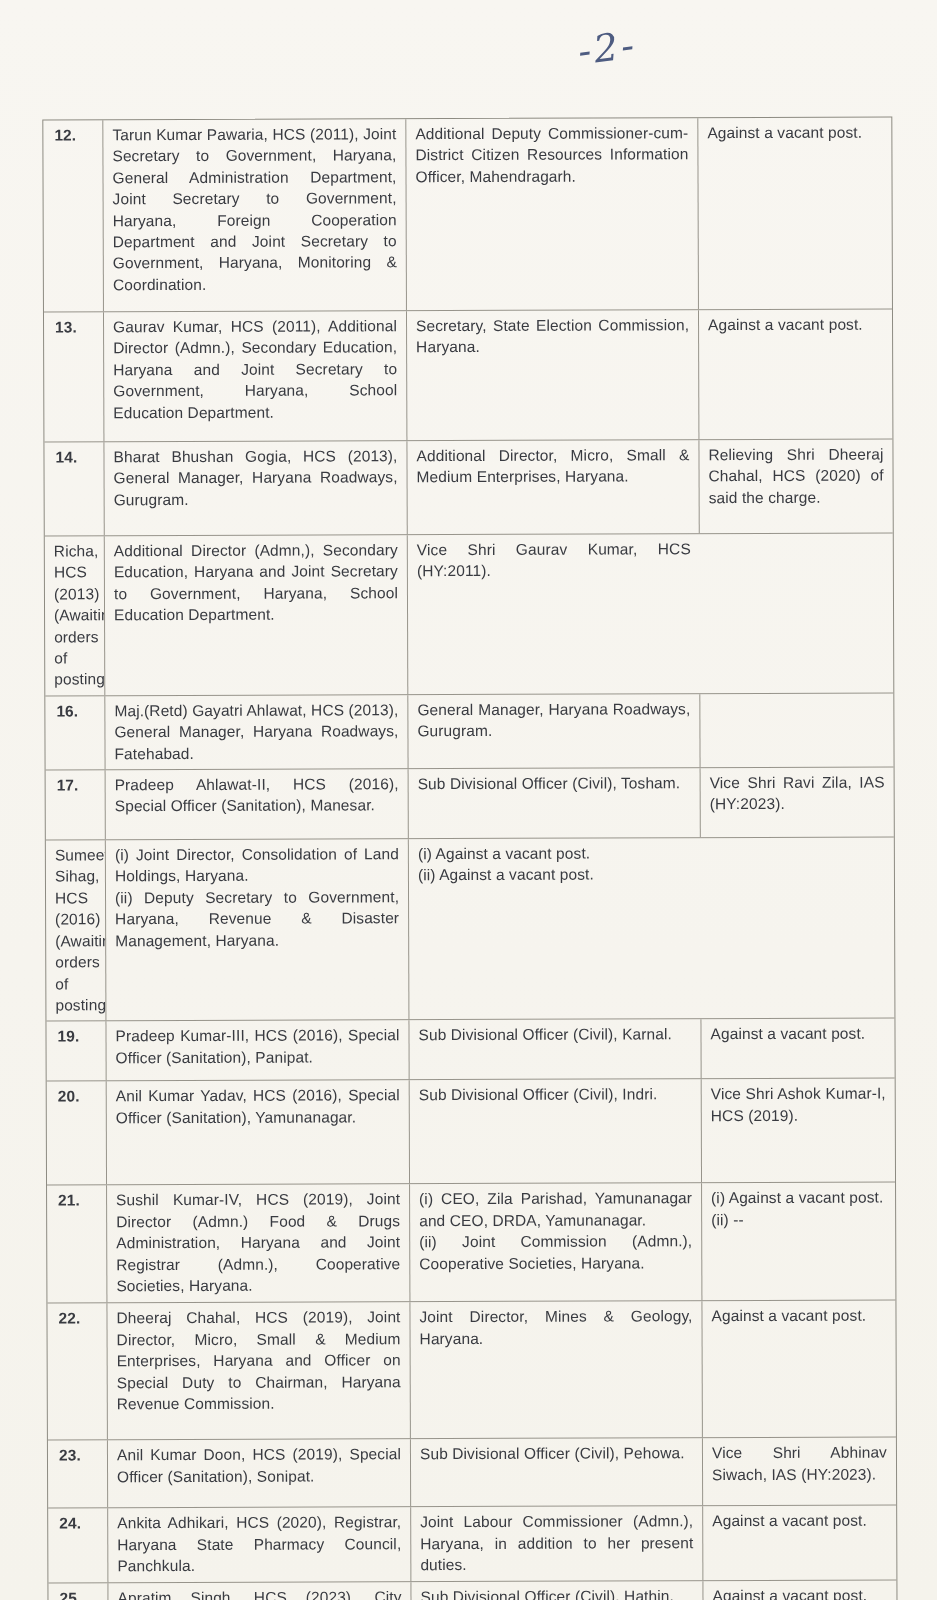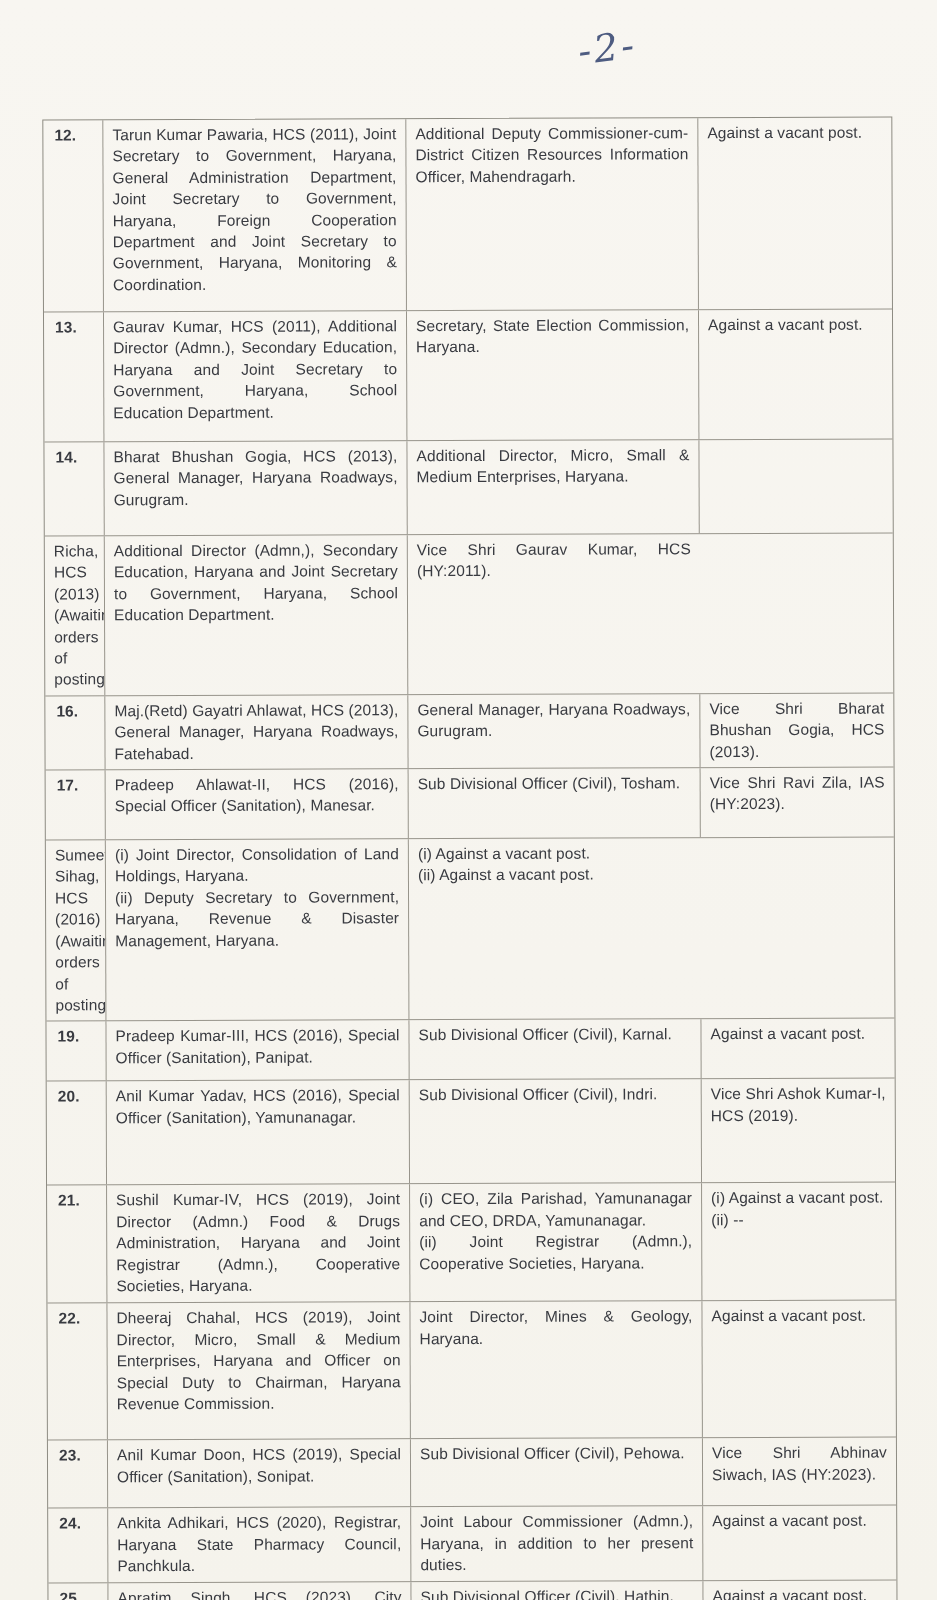--- a/index.html
+++ b/index.html
@@ -115,20 +115,23 @@
   </div>
 
   <div class="t-row">
     <div class="cell c-sn">14.</div>
     <div class="cell c-officer">
             <p>Bharat Bhushan Gogia, HCS (2013), General Manager, Haryana Roadways, Gurugram.</p>
           </div>
     <div class="cell c-posting">
             <p>Additional Director, Micro, Small &amp; Medium Enterprises, Haryana.</p>
           </div>
+    <div class="cell c-remarks">
+            <p>Relieving Shri Dheeraj Chahal, HCS (2020) of said the charge.</p>
+          </div>
   </div>
 
   <div class="t-row">
     <div class="cell c-officer">
             <p>Richa, HCS (2013)</p>
             <p>(Awaiting orders of posting).</p>
           </div>
     <div class="cell c-posting">
             <p>Additional Director (Admn,), Secondary Education, Haryana and Joint Secretary to Government, Haryana, School Education Department.</p>
           </div>
@@ -138,23 +141,20 @@
   </div>
 
   <div class="t-row">
     <div class="cell c-sn">16.</div>
     <div class="cell c-officer">
             <p>Maj.(Retd) Gayatri Ahlawat, HCS (2013), General Manager, Haryana Roadways, Fatehabad.</p>
           </div>
     <div class="cell c-posting">
             <p>General Manager, Haryana Roadways, Gurugram.</p>
           </div>
-    <div class="cell c-remarks">
-            <p>Vice Shri Bharat Bhushan Gogia, HCS (2013).</p>
-          </div>
   </div>
 
   <div class="t-row">
     <div class="cell c-sn">17.</div>
     <div class="cell c-officer">
             <p>Pradeep Ahlawat-II, HCS (2016), Special Officer (Sanitation), Manesar.</p>
           </div>
     <div class="cell c-posting">
             <p>Sub Divisional Officer (Civil), Tosham.</p>
           </div>
@@ -204,21 +204,21 @@
           </div>
   </div>
 
   <div class="t-row">
     <div class="cell c-sn">21.</div>
     <div class="cell c-officer">
             <p>Sushil Kumar-IV, HCS (2019), Joint Director (Admn.) Food &amp; Drugs Administration, Haryana and Joint Registrar (Admn.), Cooperative Societies, Haryana.</p>
           </div>
     <div class="cell c-posting">
             <p>(i) CEO, Zila Parishad, Yamunanagar and CEO, DRDA, Yamunanagar.</p>
-            <p>(ii) Joint Registrar (Admn.), Cooperative Societies, Haryana.</p>
+            <p>(ii) Joint Commission (Admn.), Cooperative Societies, Haryana.</p>
           </div>
     <div class="cell c-remarks">
             <p>(i) Against a vacant post.</p>
             <p>(ii) --</p>
           </div>
   </div>
 
   <div class="t-row">
     <div class="cell c-sn">22.</div>
     <div class="cell c-officer">

